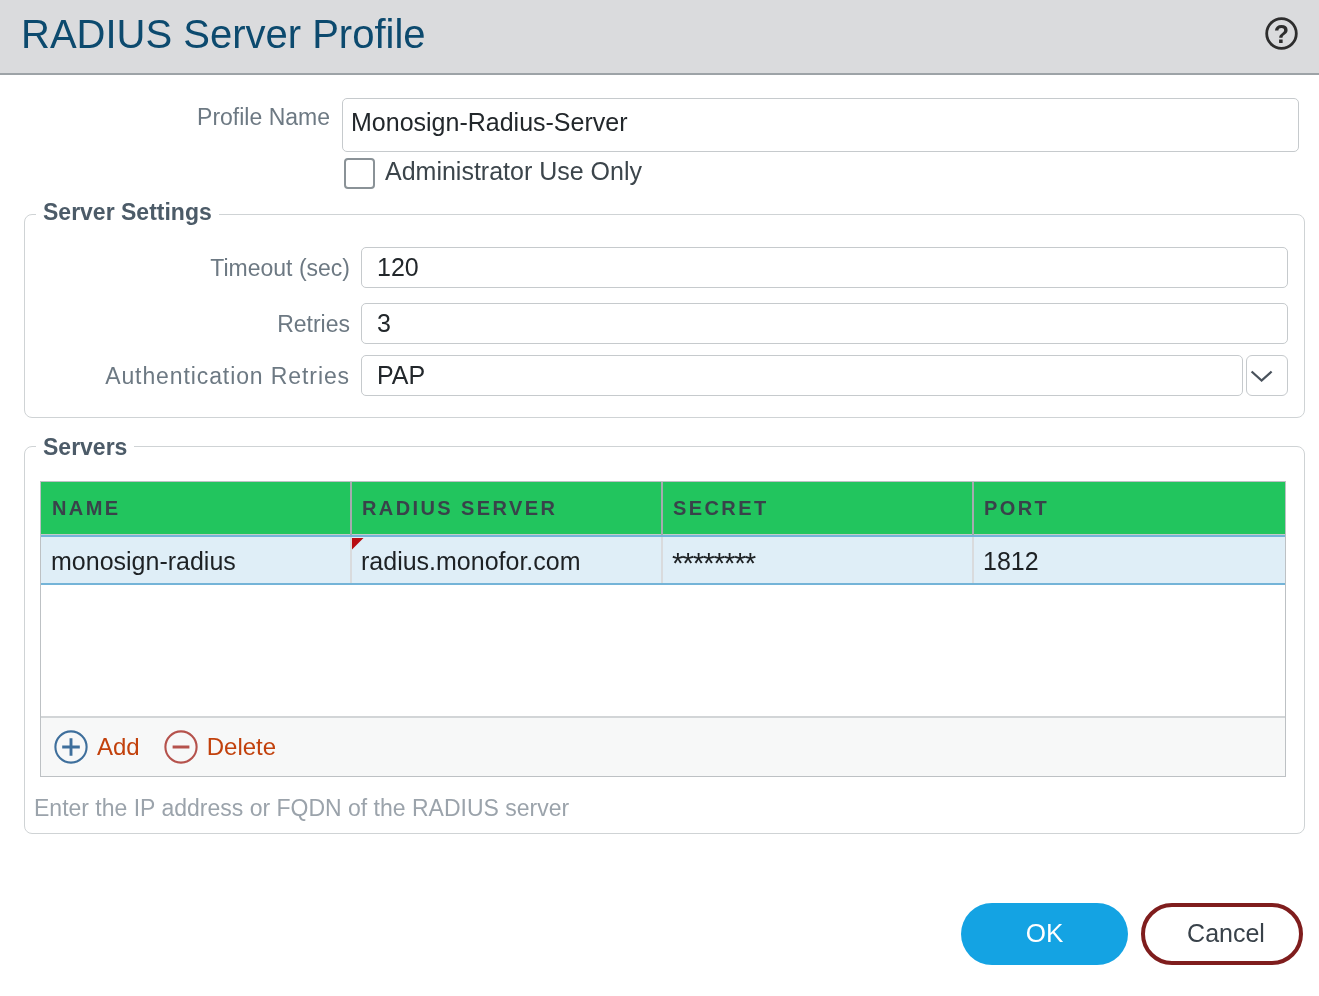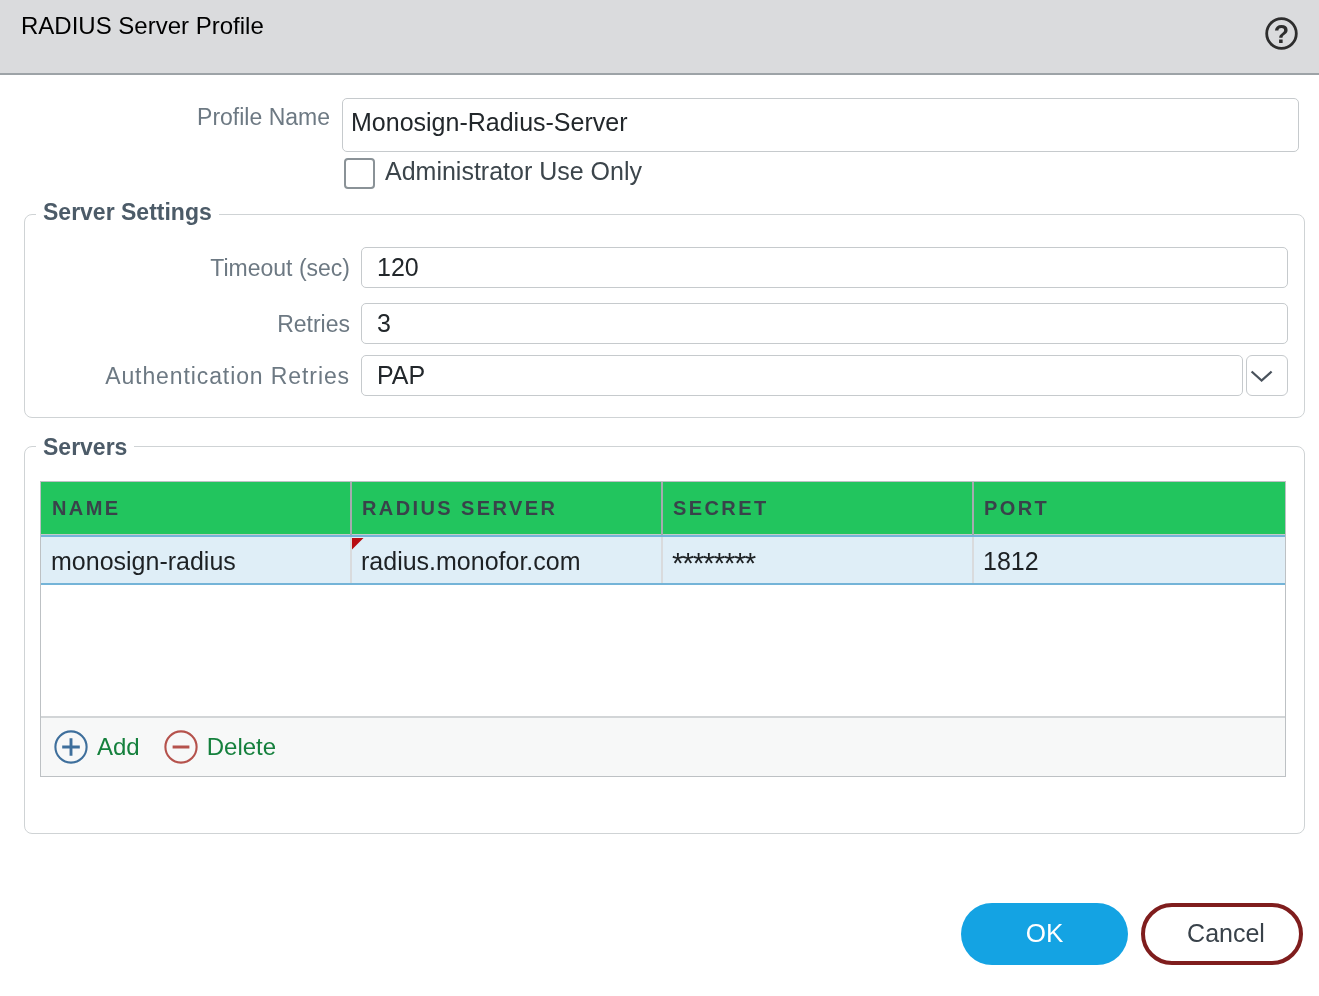--- a/index.html
+++ b/index.html
@@ -4,21 +4,21 @@
 <style>
   * { margin:0; padding:0; box-sizing:border-box; }
   html,body { width:1319px; height:996px; background:#ffffff;
     font-family:"Liberation Sans", sans-serif; }
   #stage { position:relative; width:1319px; height:996px; overflow:hidden; background:#fff; }
   .abs { position:absolute; }
 
   
   #hdr { left:0; top:0; width:1319px; height:75px; background:#dadbdd;
          border-bottom:2.5px solid #9da3a7; }
-  #title { left:21px; top:12px; font-size:24px; color:#000000; }
+  #title { left:21px; top:12px; font-size:40px; color:#0c4a6e; }
   
   #help { left:1265px; top:17px; width:33px; height:33px; }
 
   
   .lbl { color:#6d7983; font-size:23px; text-align:right; }
   .inp { background:#fff; border:1.5px solid #c6cacd; border-radius:5px;
          font-size:25px; color:#22272b; padding-left:15px; display:flex; align-items:center; }
 
   
   .fs  { border:1.5px solid #cfd3d5; border-radius:8px; }
@@ -32,21 +32,21 @@
         font-weight:bold; font-size:20px; letter-spacing:2.4px; color:#39424a; padding-left:11px; }
   .vdiv { position:absolute; top:0; width:2px; height:53px; background:#a6abaf; }
   #selrow { position:absolute; left:0; top:53px; width:100%; height:50px; background:#dfeef7;
             border-top:2px solid #74b4d8; border-bottom:2px solid #74b4d8; }
   .td { position:absolute; top:0; height:46px; display:flex; align-items:center;
         font-size:25px; color:#1d2124; padding-left:10px; padding-top:2px; }
   .rdiv { position:absolute; top:0; width:1.5px; height:46px; background:#d9dbdd; }
   #tfoot { position:absolute; left:0; bottom:0; width:100%; height:60px; background:#f7f8f8;
            border-top:2px solid #d2d5d7; display:flex; align-items:center; }
 
-  .btnrow-txt { font-size:24px; color:#15803d; }
+  .btnrow-txt { font-size:24px; color:#c2410c; }
 
   
   .pill { border-radius:31px; height:62px; display:flex; align-items:center; justify-content:center;
           font-size:26px; padding-bottom:2px; }
   #ok { left:961px; top:903px; width:167px; background:#14a3e3; color:#ffffff; }
   #cancel { padding-left:8px; left:1141px; top:903px; width:162px; background:#fff;
             border:4px solid #7f1d1d; color:#39424a; font-size:25px; }
 </style>
 </head>
 <body>
@@ -117,16 +117,17 @@
       </svg>
       <span class="btnrow-txt" style="margin-left:9px;">Add</span>
       <svg style="margin-left:24px;" width="34" height="34" viewBox="0 0 34 34">
         <circle cx="17" cy="17" r="15.6" fill="none" stroke="#b5524c" stroke-width="2.1"></circle>
         <path d="M8.6 17 H25.4" stroke="#b5524c" stroke-width="3"></path>
       </svg>
       <span class="btnrow-txt" style="margin-left:9px;">Delete</span>
     </div>
   </div>
 
+  <div class="abs" style="left:34px; top:795px; font-size:23px; color:#9ba3ab;">Enter the IP address or FQDN of the RADIUS server</div>
 
   <div class="abs pill" id="ok">OK</div>
   <div class="abs pill" id="cancel">Cancel</div>
 </div>
 
 </body></html>

